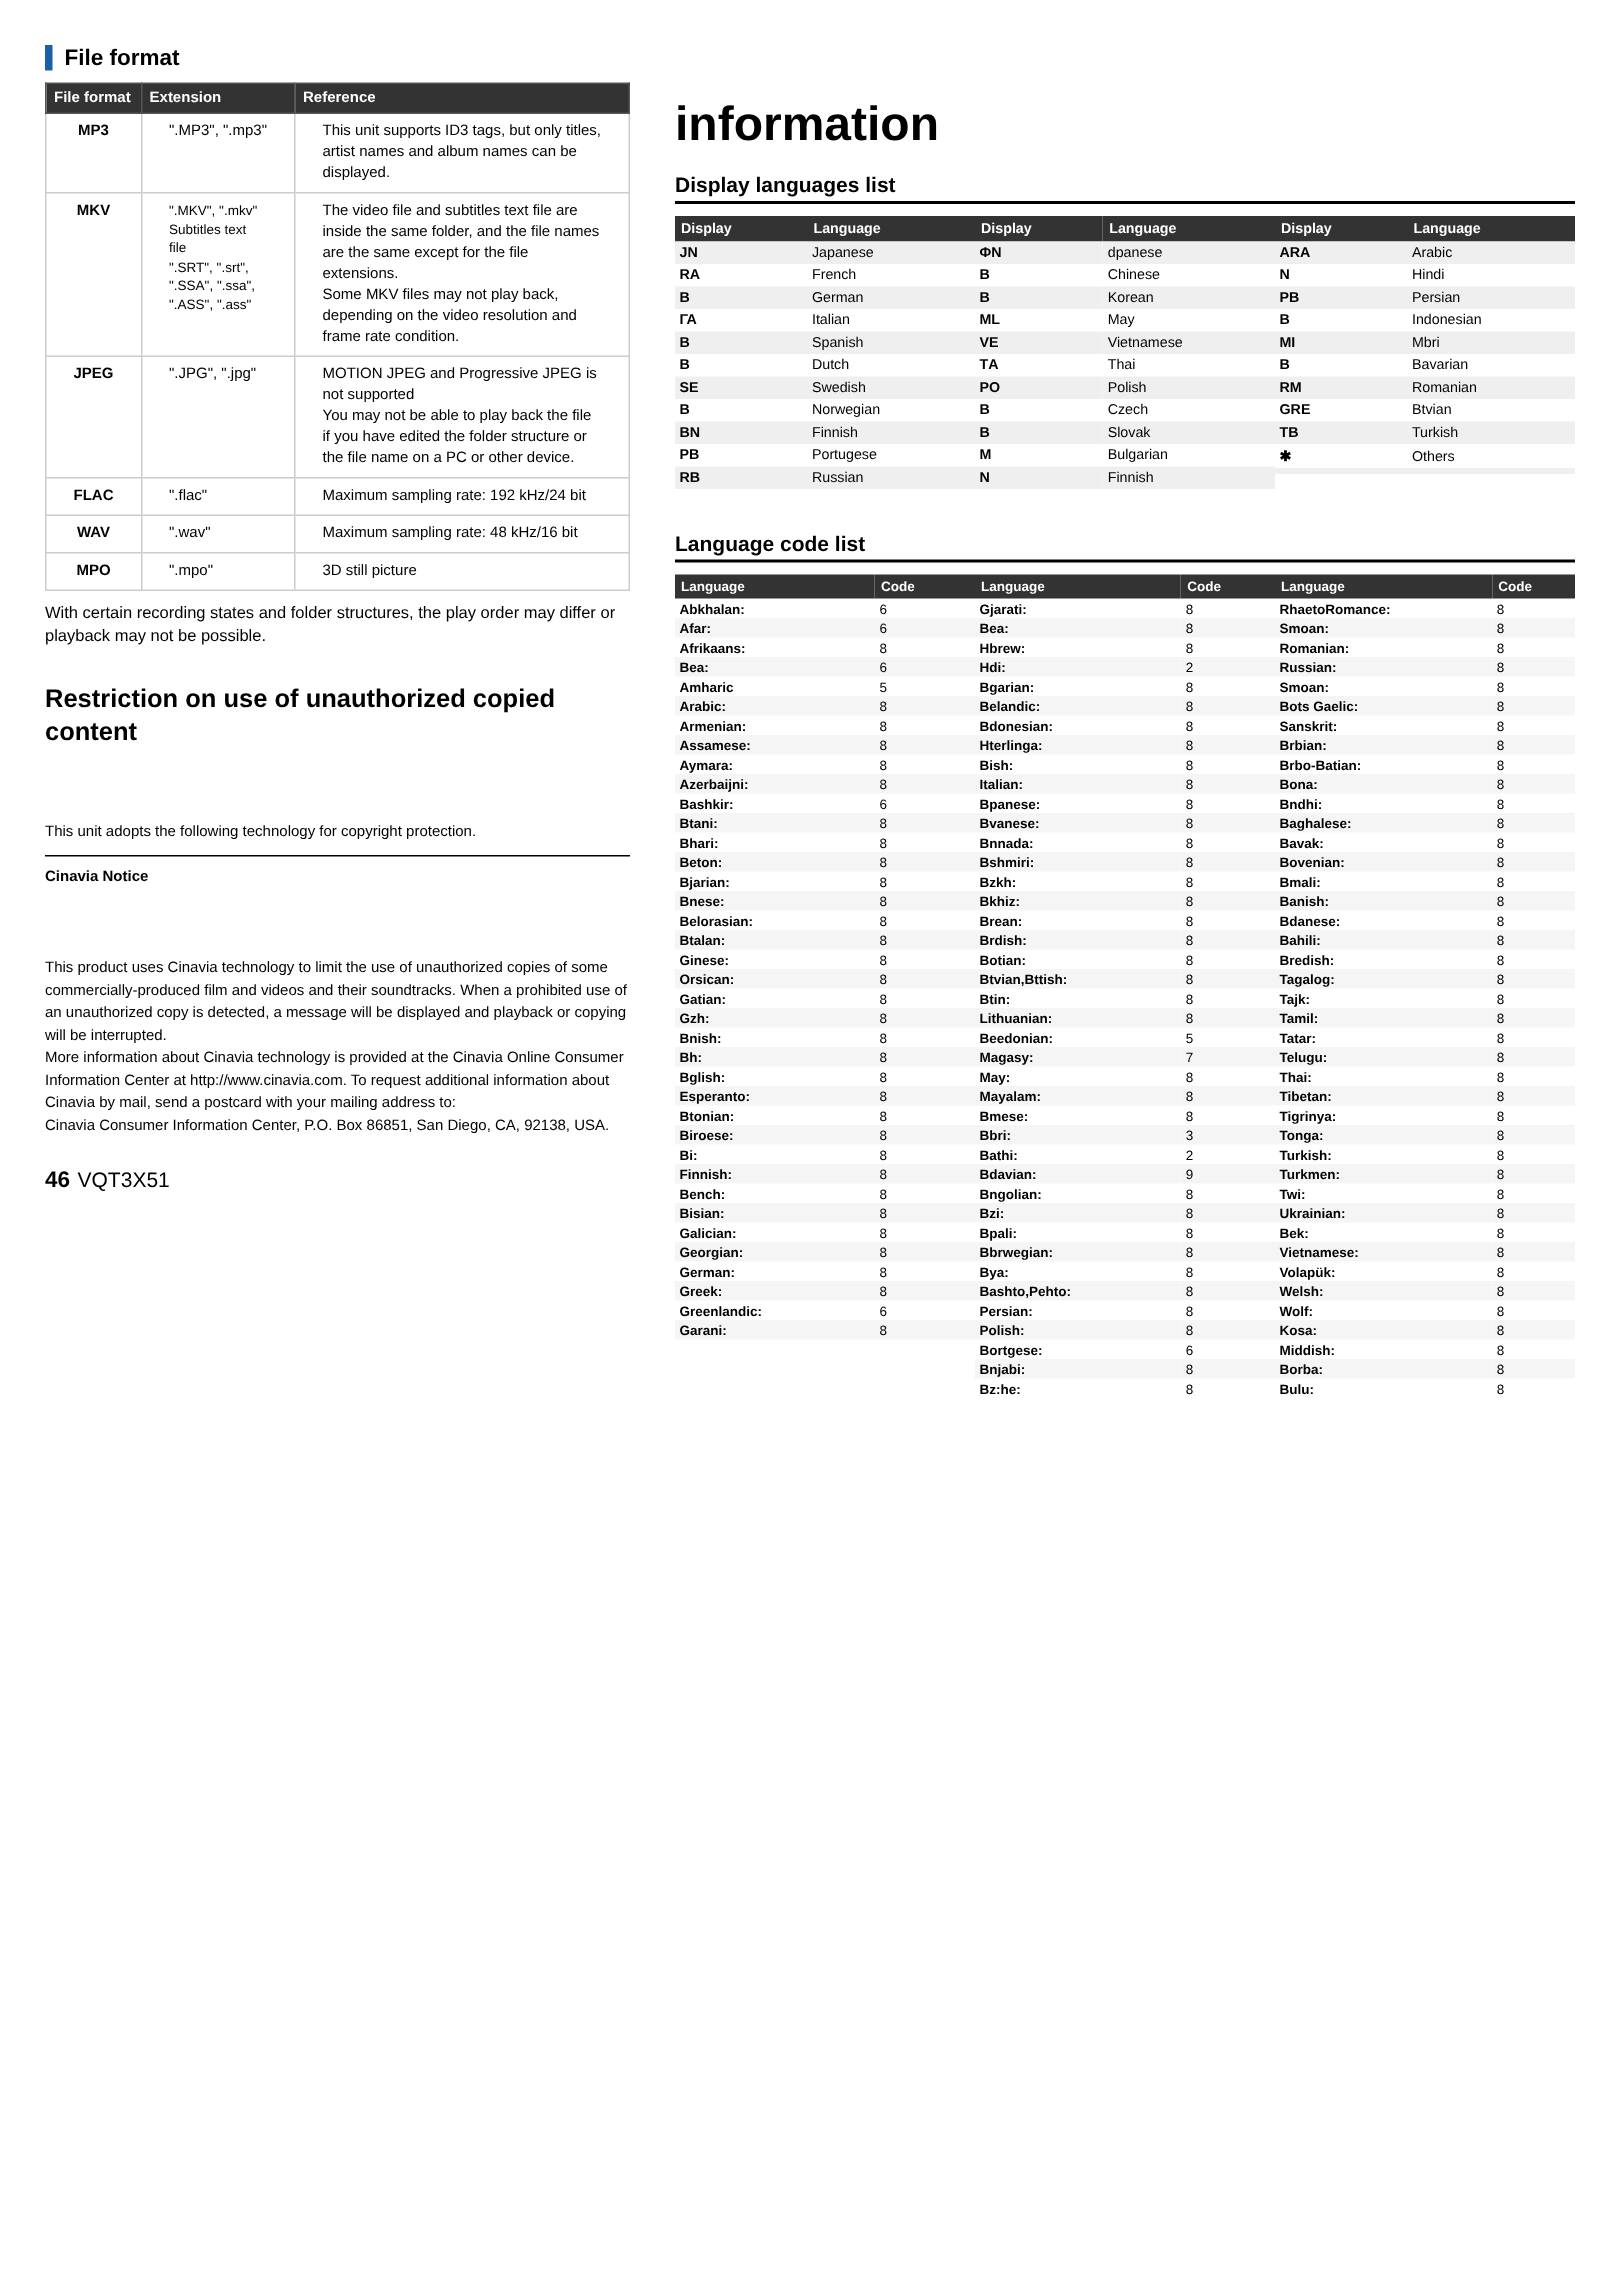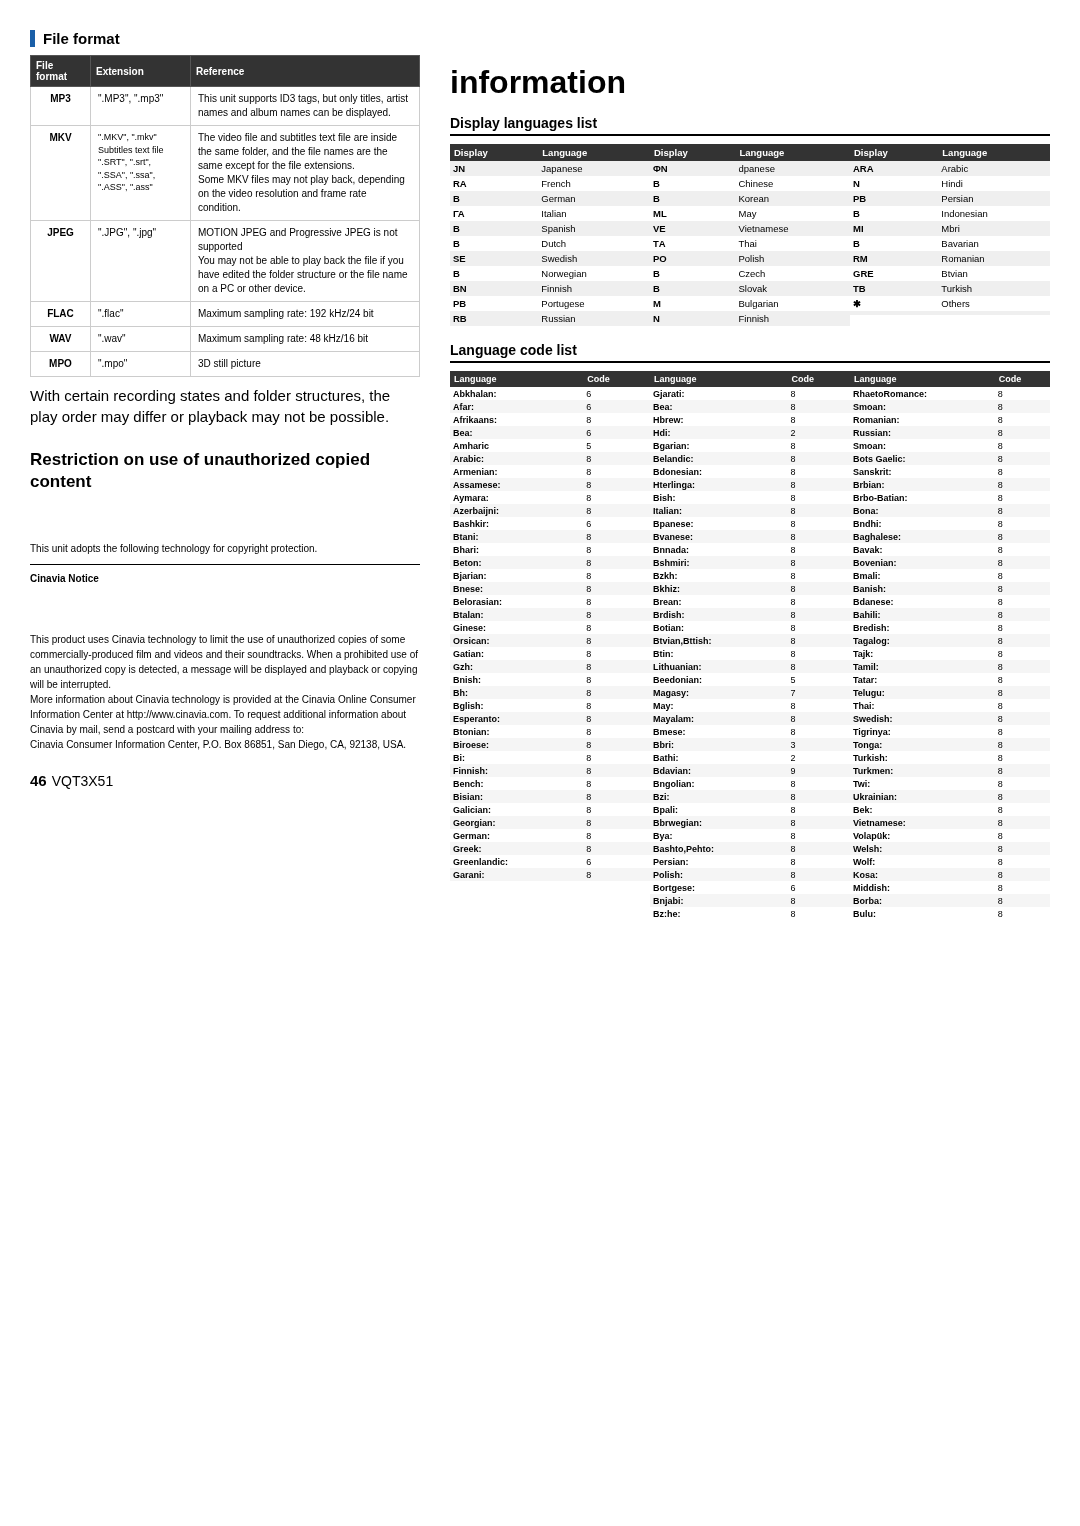--- a/index.html
+++ b/index.html
@@ -51,35 +51,35 @@
     }
     .file-format-table th {
       background: #333;
       color: #fff;
       padding: 4px 5px;
       text-align: left;
       font-weight: bold;
       border: 1px solid #555;
     }
     .file-format-table td {
-      padding: 5px 7px;
+      padding: 5px 18px;
       vertical-align: top;
       border: 1px solid #ccc;
       line-height: 1.4;
     }
     .file-format-table .format-name {
       font-weight: bold;
       text-align: center;
     }
     .file-format-table .ext-col {
       white-space: nowrap;
     }
 
     .note-text {
-      font-size: 15px;
+      font-size: 11px;
       margin-top: 8px;
       line-height: 1.4;
       color: #000;
     }
 
     
     .restriction-title {
       font-size: 17px;
       font-weight: bold;
       margin-top: 22px;
@@ -444,21 +444,21 @@
               </tr>
               <tr>
                 <td style="font-weight:bold"></td>
                 <td></td>
               </tr>
             </tbody>
         </table>
       </div>
     </div>
 
-    <div class="sub-section-title" style="margin-top:16px;">Language code list</div>
+    <div class="sub-section-title" style="margin-top:28px;">Language code list</div>
 
     <div class="three-col-lang">
       <div class="lang-col">
         <table class="lang-col-inner">
           <thead>
             <tr>
               <th>Language</th>
               <th>Code</th>
             </tr>
           </thead>
@@ -897,21 +897,21 @@
               </tr>
               <tr>
                 <td style="font-weight:bold">Telugu:</td>
                 <td>8</td>
               </tr>
               <tr>
                 <td style="font-weight:bold">Thai:</td>
                 <td>8</td>
               </tr>
               <tr>
-                <td style="font-weight:bold">Swedish:</td>
+                <td style="font-weight:bold">Tibetan:</td>
                 <td>8</td>
               </tr>
               <tr>
                 <td style="font-weight:bold">Tigrinya:</td>
                 <td>8</td>
               </tr>
               <tr>
                 <td style="font-weight:bold">Tonga:</td>
                 <td>8</td>
               </tr>

